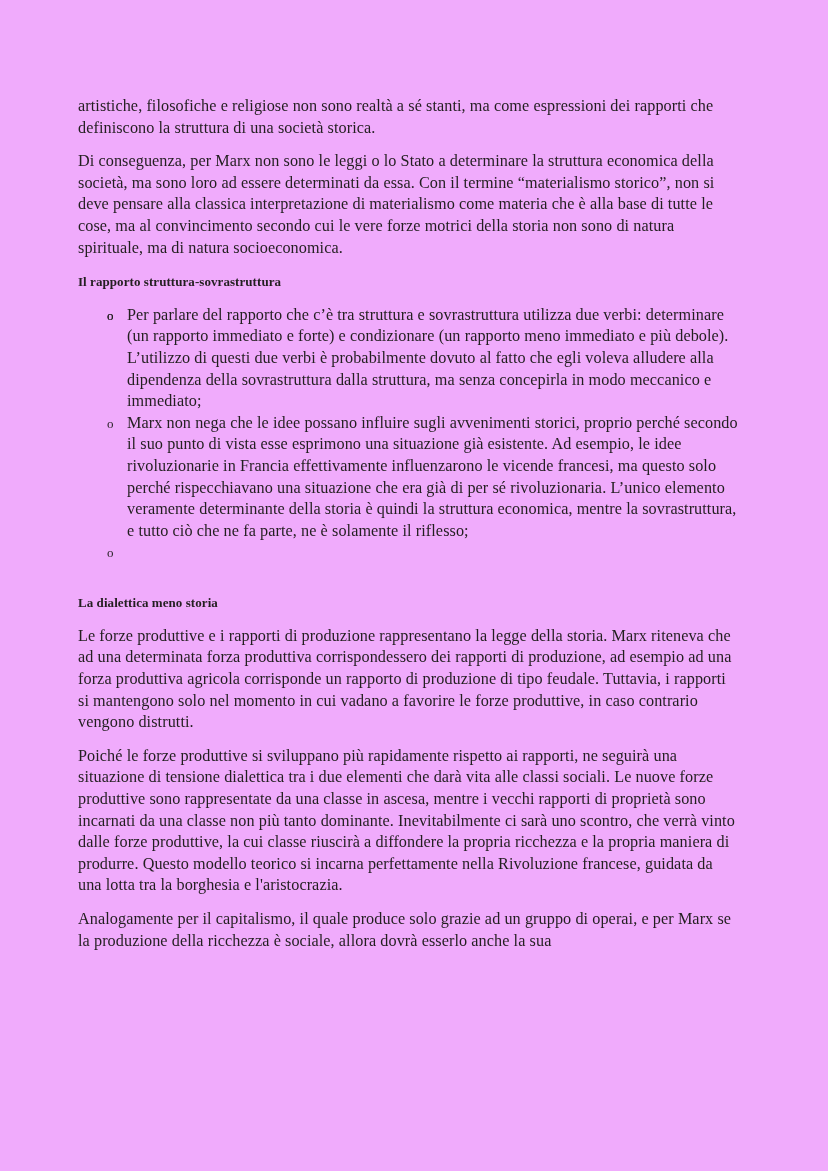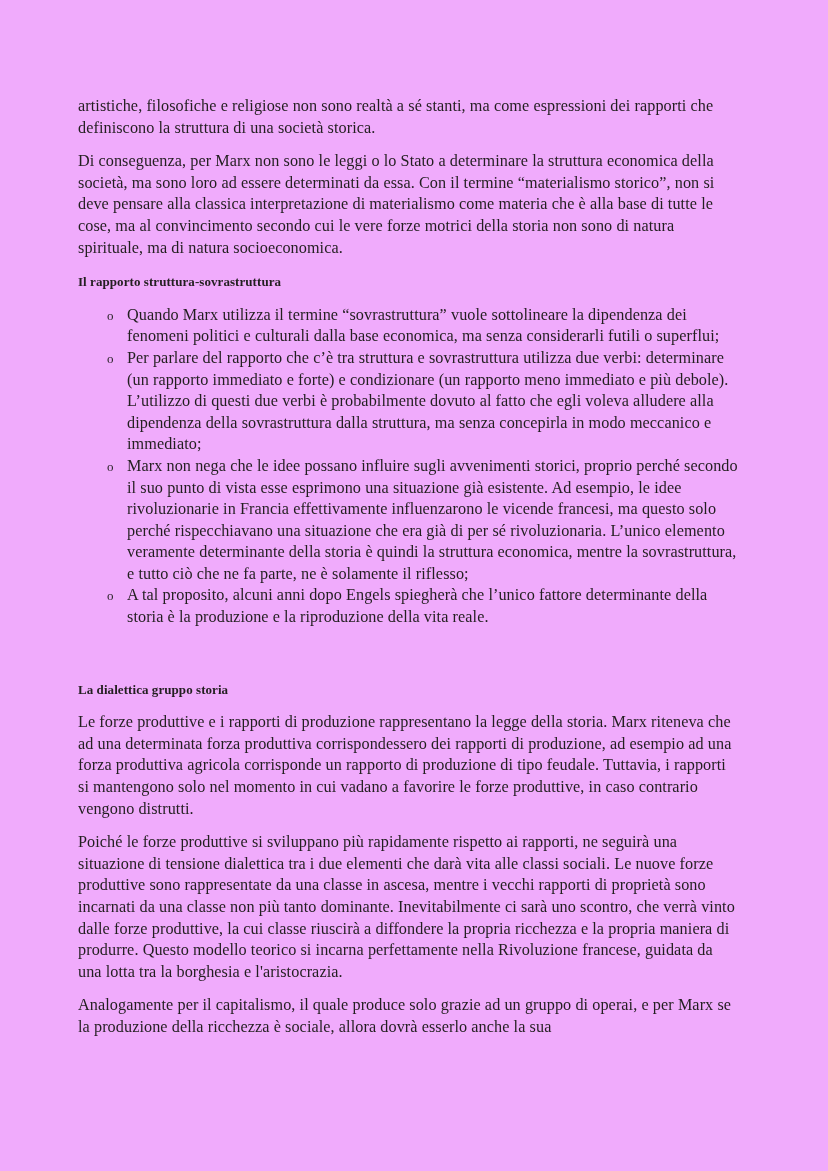--- a/index.html
+++ b/index.html
@@ -75,39 +75,37 @@
     <p class="para">artistiche, filosofiche e religiose non sono realtà a sé stanti, ma come espressioni dei rapporti che definiscono la struttura di una società storica.</p>
 
     <p class="para"><span>Di conseguenza, per Marx non sono le leggi o lo Stato a determinare la struttura economica della società, ma sono loro ad essere determinati da essa. Con il termine “materialismo storico”, non si deve pensare alla classica interpretazione di materialismo come materia che è alla base di tutte le cose, ma al convincimento secondo cui le vere forze motrici della storia non sono di natura spirituale, ma di natura </span><b>socioeconomica</b><span>.</span></p>
 
     <h3 class="heading">Il rapporto struttura-sovrastruttura</h3>
 
 
     <ul class="bullets">
       <li>
         <span class="marker">o</span>
-        <span>Quando Marx utilizza il termine “sovrastruttura” vuole sottolineare la dipendenza dei fenomeni politici e culturali dalla base economica, ma senza considerarli futili o superflui;</span>
       </li>
       <li>
         <span class="marker">o</span>
         <span>Per parlare del rapporto che c’è tra struttura e sovrastruttura utilizza due verbi: </span><b>determinare</b><span> (un rapporto immediato e forte) e </span><b>condizionare</b><span> (un rapporto meno immediato e più debole). L’utilizzo di questi due verbi è probabilmente dovuto al fatto che egli voleva alludere alla dipendenza della sovrastruttura dalla struttura, ma senza concepirla in modo meccanico e immediato;</span>
       </li>
       <li>
         <span class="marker">o</span>
         <span>Marx non nega che le idee possano influire sugli avvenimenti storici, proprio perché secondo il suo punto di vista esse esprimono una situazione già esistente. Ad esempio, le idee rivoluzionarie in Francia effettivamente influenzarono le vicende francesi, ma questo solo perché rispecchiavano una situazione che era già di per sé rivoluzionaria. L’unico elemento veramente determinante della storia è quindi la </span><b>struttura economica</b><span>, mentre la sovrastruttura, e tutto ciò che ne fa parte, ne è solamente il riflesso;</span>
       </li>
       <li>
         <span class="marker">o</span>
-        <span>A tal proposito, alcuni anni dopo Engels spiegherà che l’unico fattore determinante della storia è la produzione e la riproduzione della vita reale.</span>
       </li>
     </ul>
 
     <div class="spacer-block"></div>
 
-    <h3 class="heading">La dialettica gruppo storia</h3>
+    <h3 class="heading">La dialettica meno storia</h3>
 
     <p class="para"><span>Le forze produttive e i rapporti di produzione rappresentano la </span><b>legge della storia</b><span>. Marx riteneva che ad una determinata forza produttiva corrispondessero dei rapporti di produzione, ad esempio ad una forza produttiva agricola corrisponde un rapporto di produzione di tipo feudale. Tuttavia, i rapporti si mantengono solo nel momento in cui vadano a favorire le forze produttive, in caso contrario vengono distrutti.</span></p>
 
     <p class="para">Poiché le forze produttive si sviluppano più rapidamente rispetto ai rapporti, ne seguirà una situazione di tensione dialettica tra i due elementi che darà vita alle classi sociali. Le nuove forze produttive sono rappresentate da una classe in ascesa, mentre i vecchi rapporti di proprietà sono incarnati da una classe non più tanto dominante. Inevitabilmente ci sarà uno scontro, che verrà vinto dalle forze produttive, la cui classe riuscirà a diffondere la propria ricchezza e la propria maniera di produrre. Questo modello teorico si incarna perfettamente nella Rivoluzione francese, guidata da una lotta tra la borghesia e l'aristocrazia.</p>
 
     <p class="para">Analogamente per il capitalismo, il quale produce solo grazie ad un gruppo di operai, e per Marx se la produzione della ricchezza è sociale, allora dovrà esserlo anche la sua</p>
 
   </div>
 </div>
 

